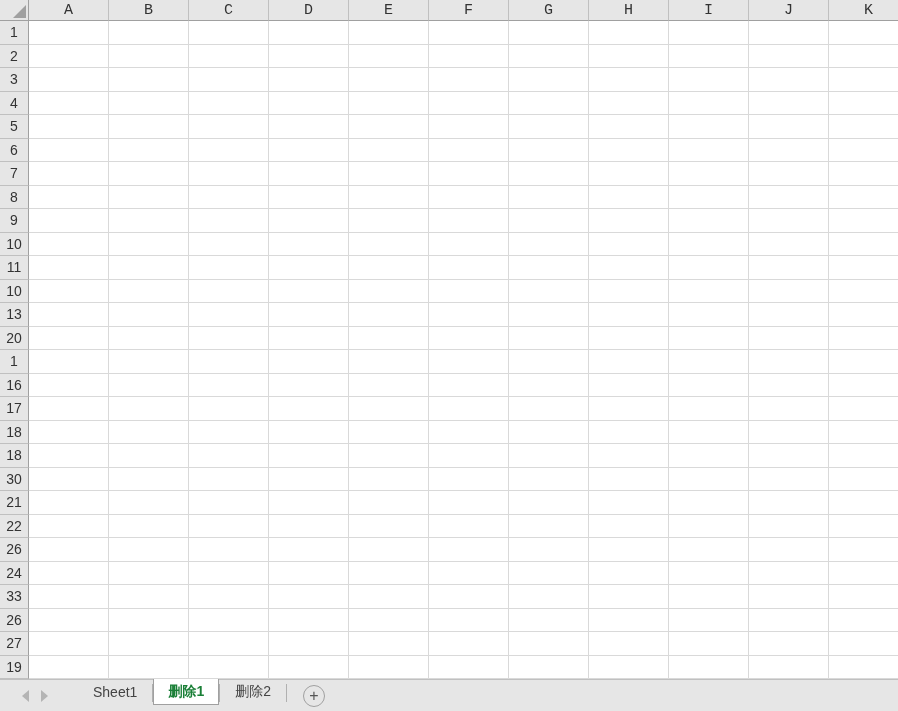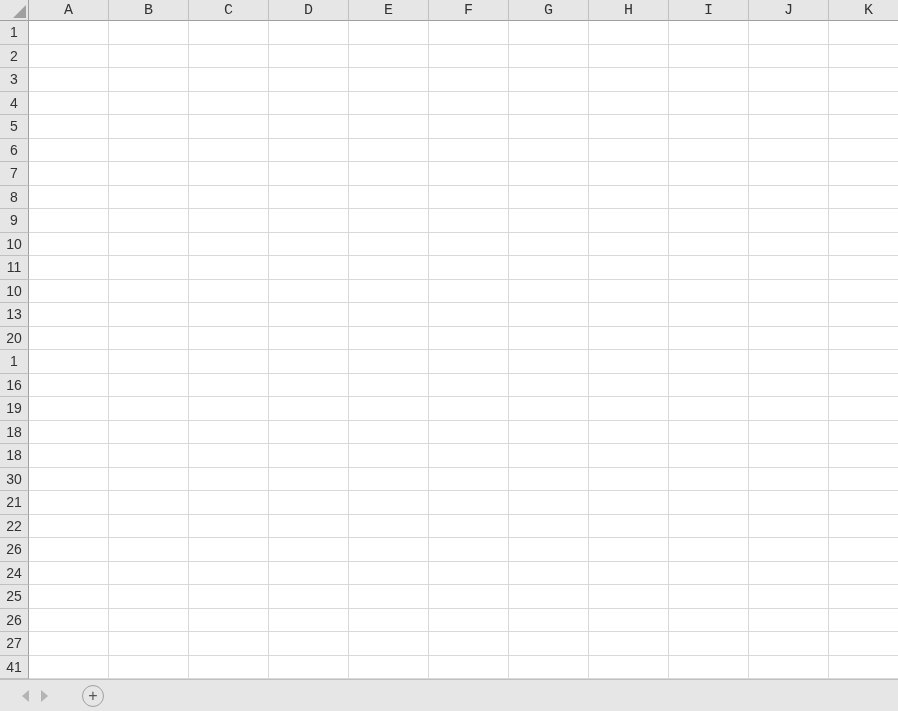--- a/index.html
+++ b/index.html
@@ -190,32 +190,32 @@
       <div class="row-header">7</div>
       <div class="row-header">8</div>
       <div class="row-header">9</div>
       <div class="row-header">10</div>
       <div class="row-header">11</div>
       <div class="row-header">10</div>
       <div class="row-header">13</div>
       <div class="row-header">20</div>
       <div class="row-header">1</div>
       <div class="row-header">16</div>
-      <div class="row-header">19</div>
+      <div class="row-header">17</div>
       <div class="row-header">18</div>
       <div class="row-header">18</div>
       <div class="row-header">30</div>
       <div class="row-header">21</div>
       <div class="row-header">22</div>
       <div class="row-header">26</div>
       <div class="row-header">24</div>
-      <div class="row-header">25</div>
+      <div class="row-header">33</div>
       <div class="row-header">26</div>
       <div class="row-header">27</div>
-      <div class="row-header">41</div>
+      <div class="row-header">19</div>
     </div>
 
   <div class="cells" id="cells">
       <div class="cell-row">
         <div class="cell"></div>
         <div class="cell"></div>
         <div class="cell"></div>
         <div class="cell"></div>
         <div class="cell"></div>
         <div class="cell"></div>
@@ -578,16 +578,30 @@
       </div>
     </div>
 
 </div>
 
 <div class="bottom-bar">
   <div class="nav-btns">
     <div class="nav-btn nav-prev"></div>
     <div class="nav-btn nav-next"></div>
   </div>
+  <div class="tabs" id="tabs">
+      <div class="tab">
+        <span>Sheet1</span>
+      </div>
+      <div class="tab-sep"></div>
+      <div class="tab active">
+        <span>删除1</span>
+      </div>
+      <div class="tab-sep"></div>
+      <div class="tab">
+        <span>删除2</span>
+      </div>
+      <div class="tab-sep"></div>
+    </div>
   <div class="add-sheet">
     <span>+</span>
   </div>
 </div>
 
 </body></html>

